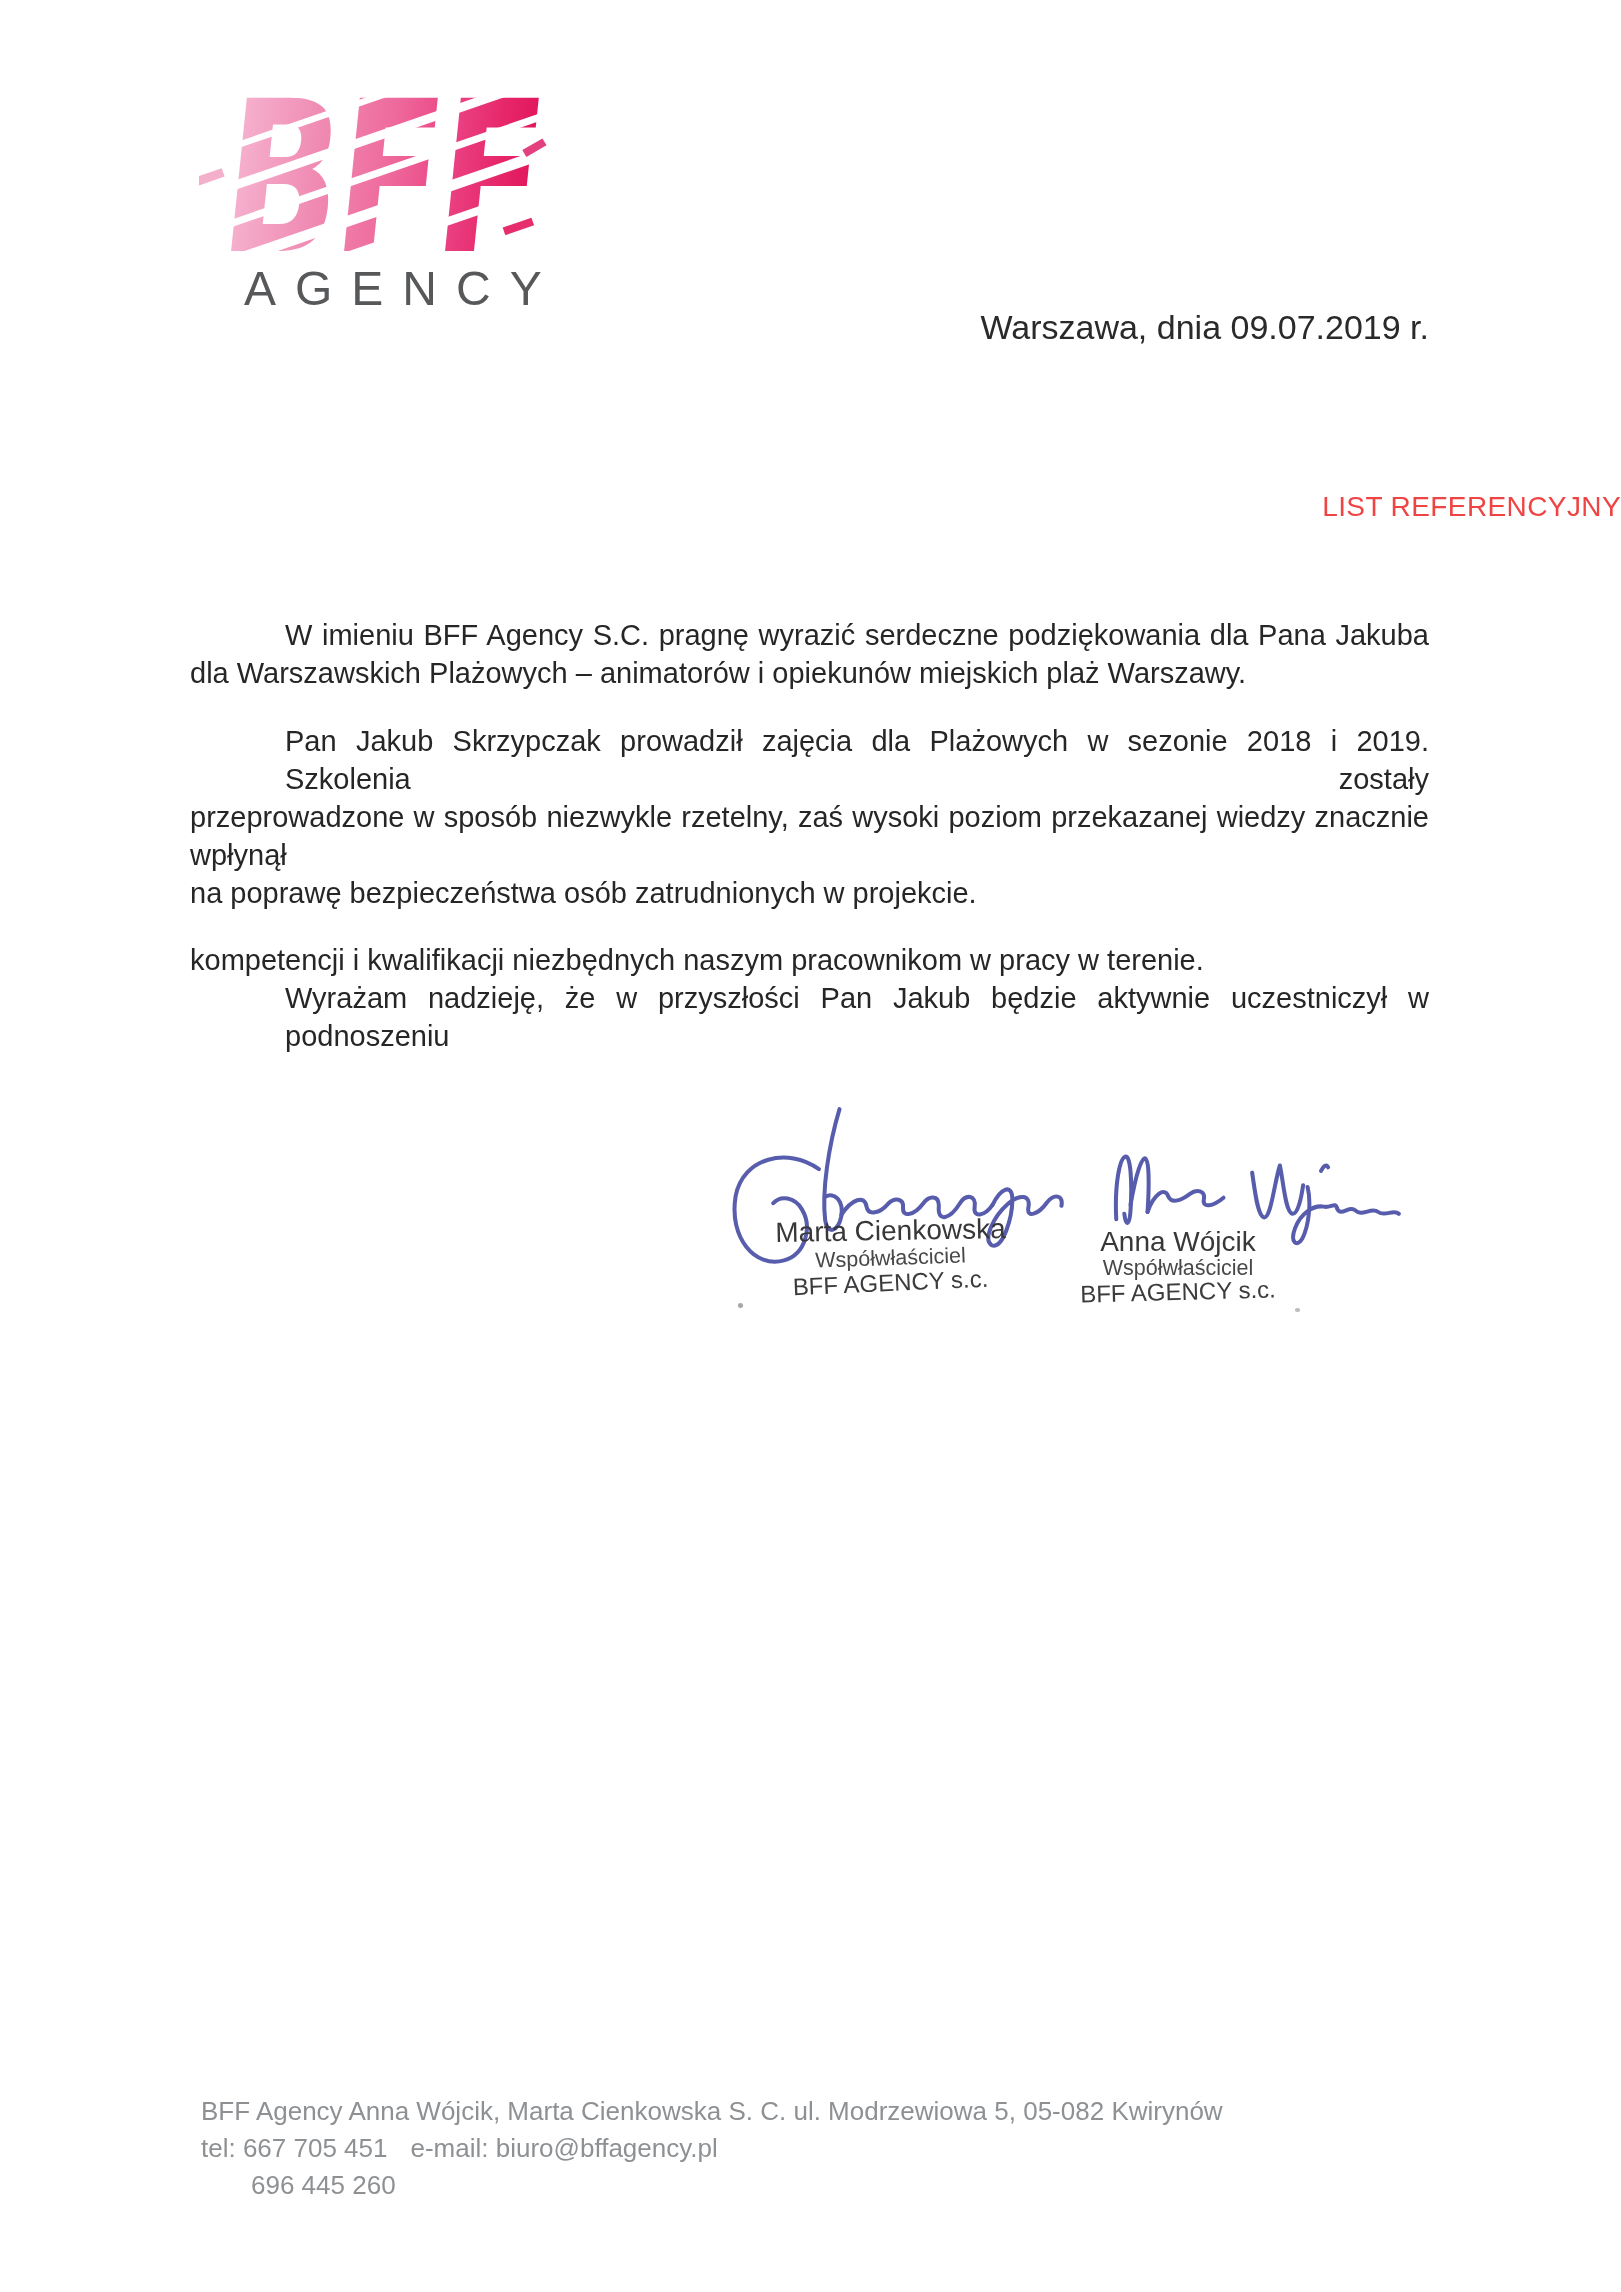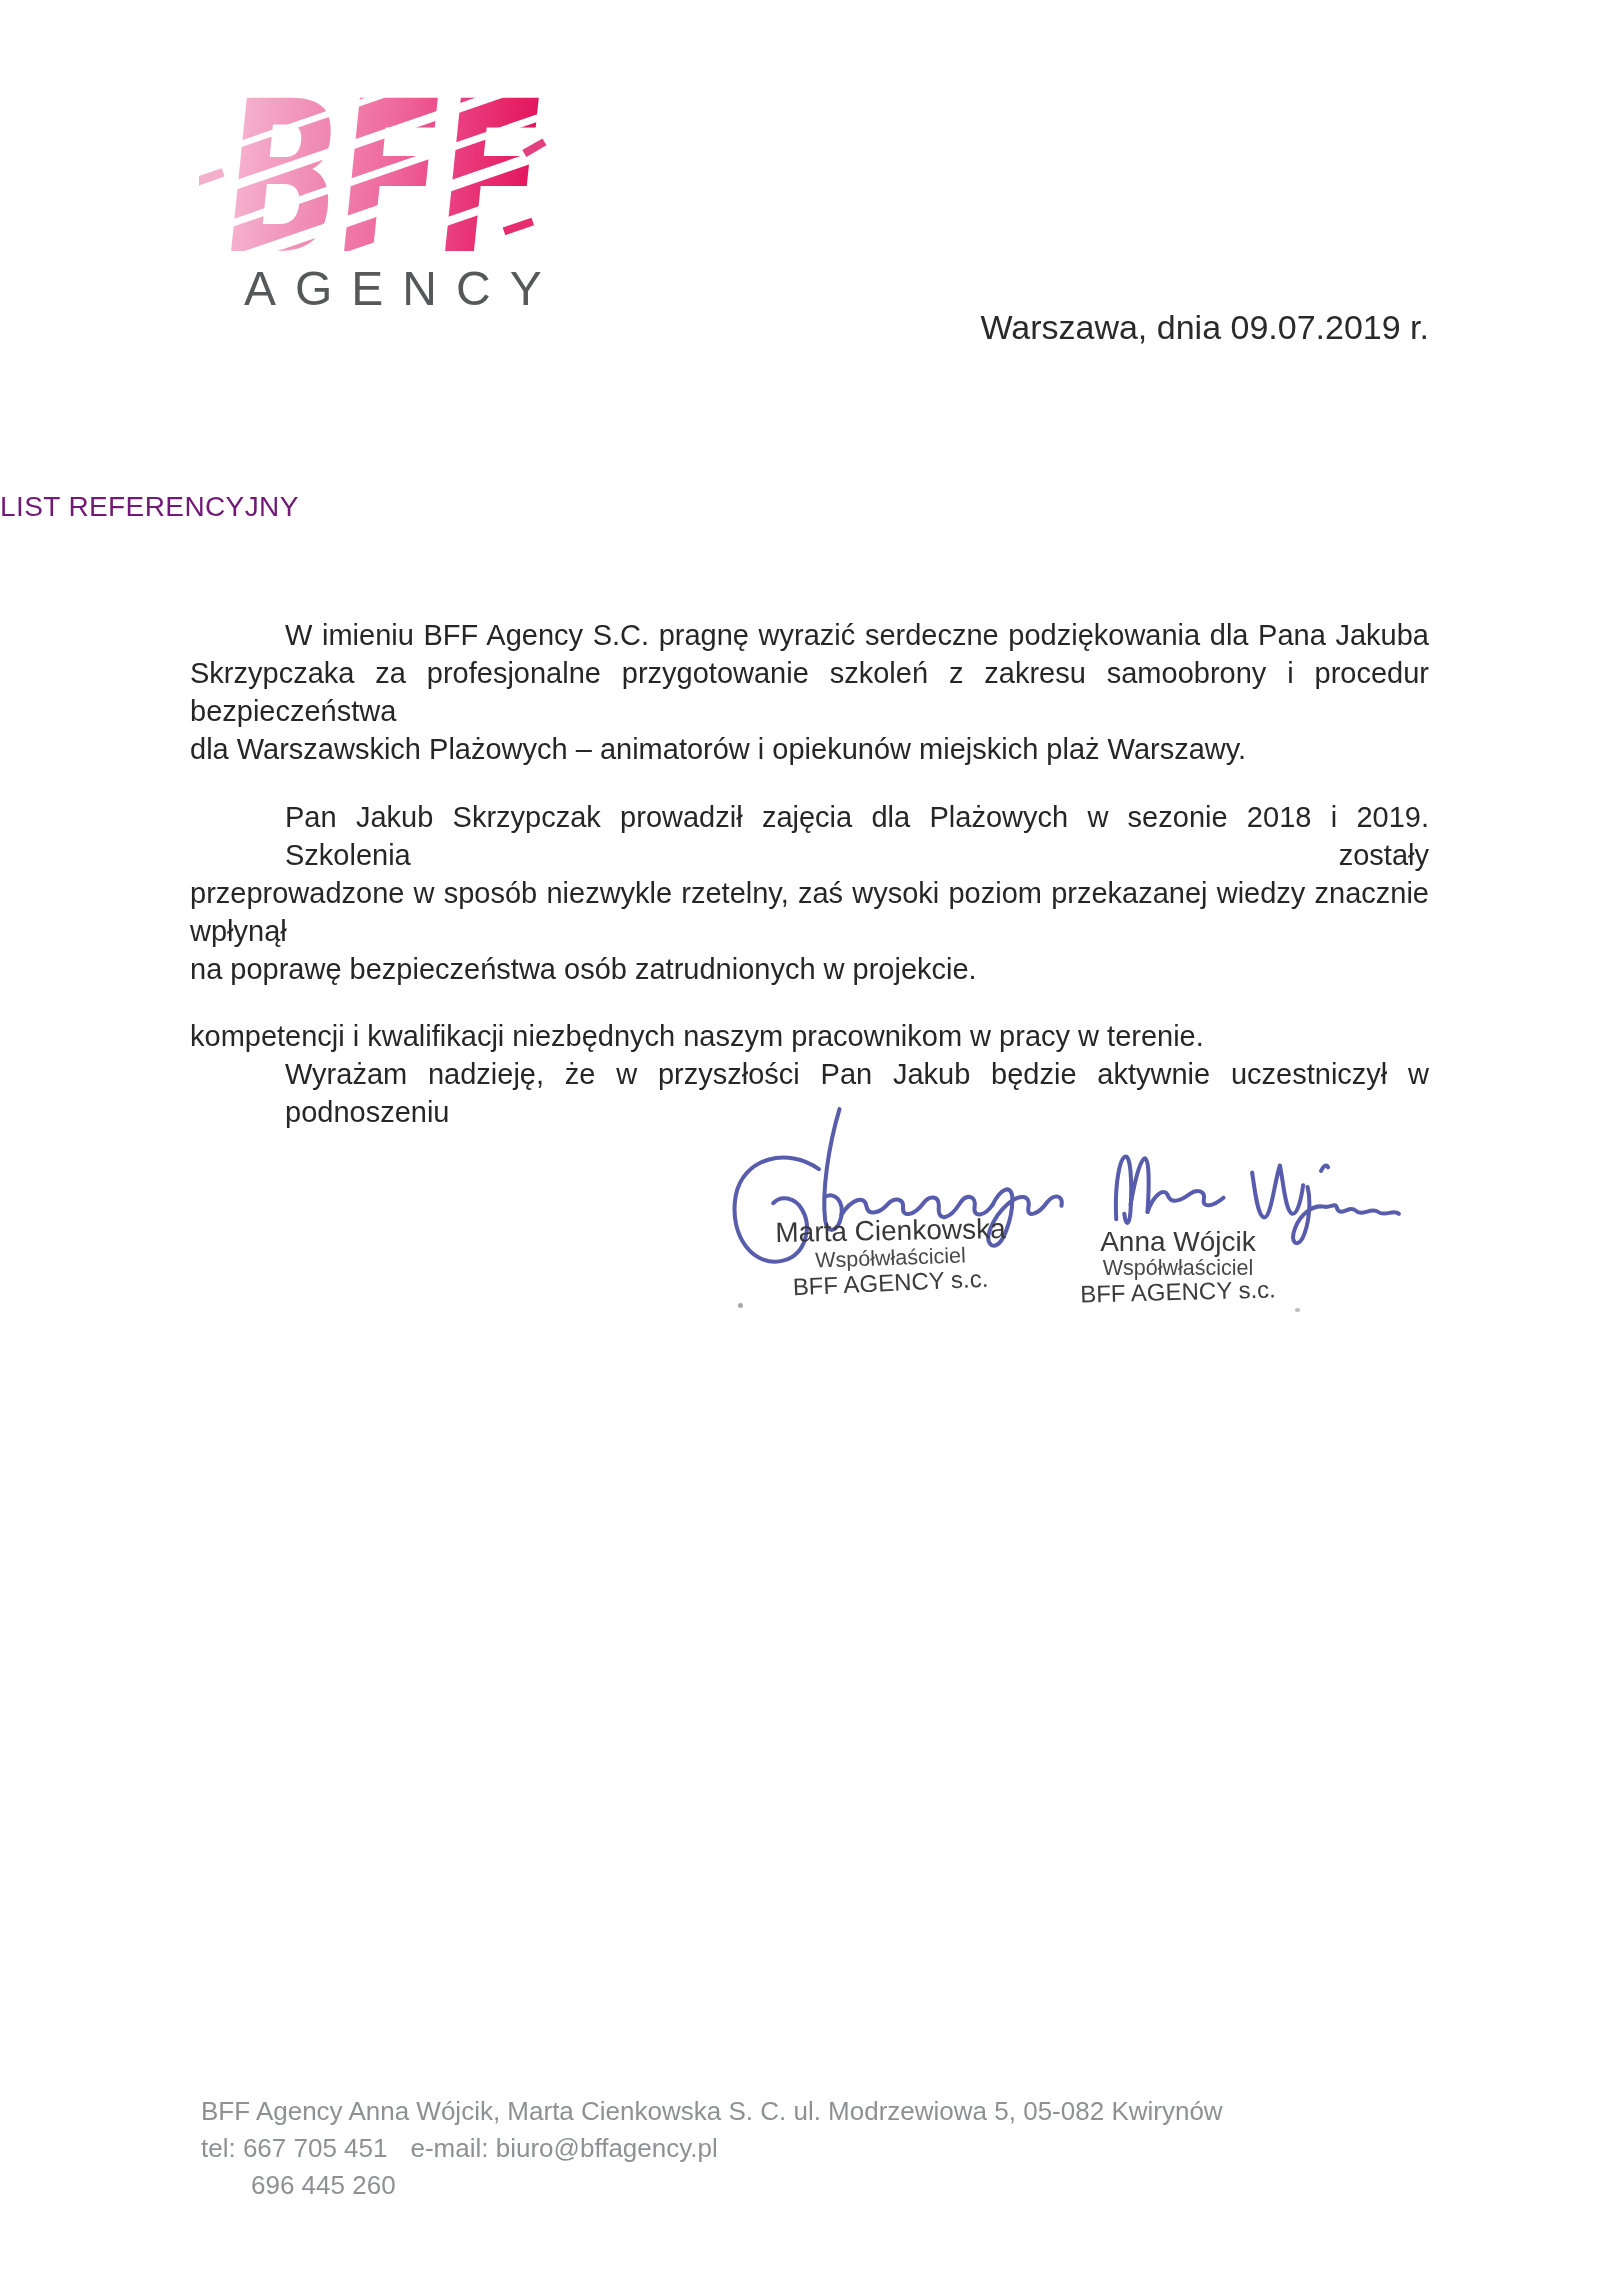--- a/index.html
+++ b/index.html
@@ -22,21 +22,21 @@
     white-space:nowrap;font-weight:400;
   }
 
   
   .dateline{
     position:absolute;top:308px;right:192px;
     font-size:34px;color:#2a2a2a;white-space:nowrap;
   }
   .letter-title{
     position:absolute;top:491px;left:0;width:100%;
-    text-align:left;font-size:28px;color:#701a75;letter-spacing:0.4px;
+    text-align:right;font-size:28px;color:#ef4444;letter-spacing:0.4px;
   }
 
   
   .body-text{
     position:absolute;left:190px;top:616px;width:1239px;
     font-size:29px;line-height:38px;color:#262626;
   }
   .para{margin:0 0 29.6px 0;}
   .ln{min-height:38px;}
   .ln.j{text-align:justify;text-align-last:justify;}
@@ -105,21 +105,20 @@
   </div>
   <div class="agency-word">AGENCY</div>
 
   <div class="dateline">Warszawa, dnia 09.07.2019 r.</div>
 
   <div class="letter-title">LIST REFERENCYJNY</div>
 
   <div class="body-text">
     <div class="para">
       <div class="ln j ind">W imieniu BFF Agency S.C. pragnę wyrazić serdeczne podziękowania dla Pana Jakuba</div>
-      <div class="ln j">Skrzypczaka za profesjonalne przygotowanie szkoleń z zakresu samoobrony i procedur bezpieczeństwa</div>
       <div class="ln last">dla Warszawskich Plażowych – animatorów i opiekunów miejskich plaż Warszawy.</div>
     </div>
     <div class="para">
       <div class="ln j ind">Pan Jakub Skrzypczak prowadził zajęcia dla Plażowych w sezonie 2018 i 2019.  Szkolenia zostały</div>
       <div class="ln j">przeprowadzone w sposób niezwykle rzetelny, zaś wysoki poziom przekazanej wiedzy znacznie wpłynął</div>
       <div class="ln last">na poprawę bezpieczeństwa osób zatrudnionych w projekcie.</div>
     </div>
     <div class="para">
       <div class="ln last">kompetencji i kwalifikacji niezbędnych naszym pracownikom w pracy w terenie.</div>
       <div class="ln j ind">Wyrażam nadzieję, że w przyszłości Pan Jakub będzie aktywnie uczestniczył w podnoszeniu</div>

